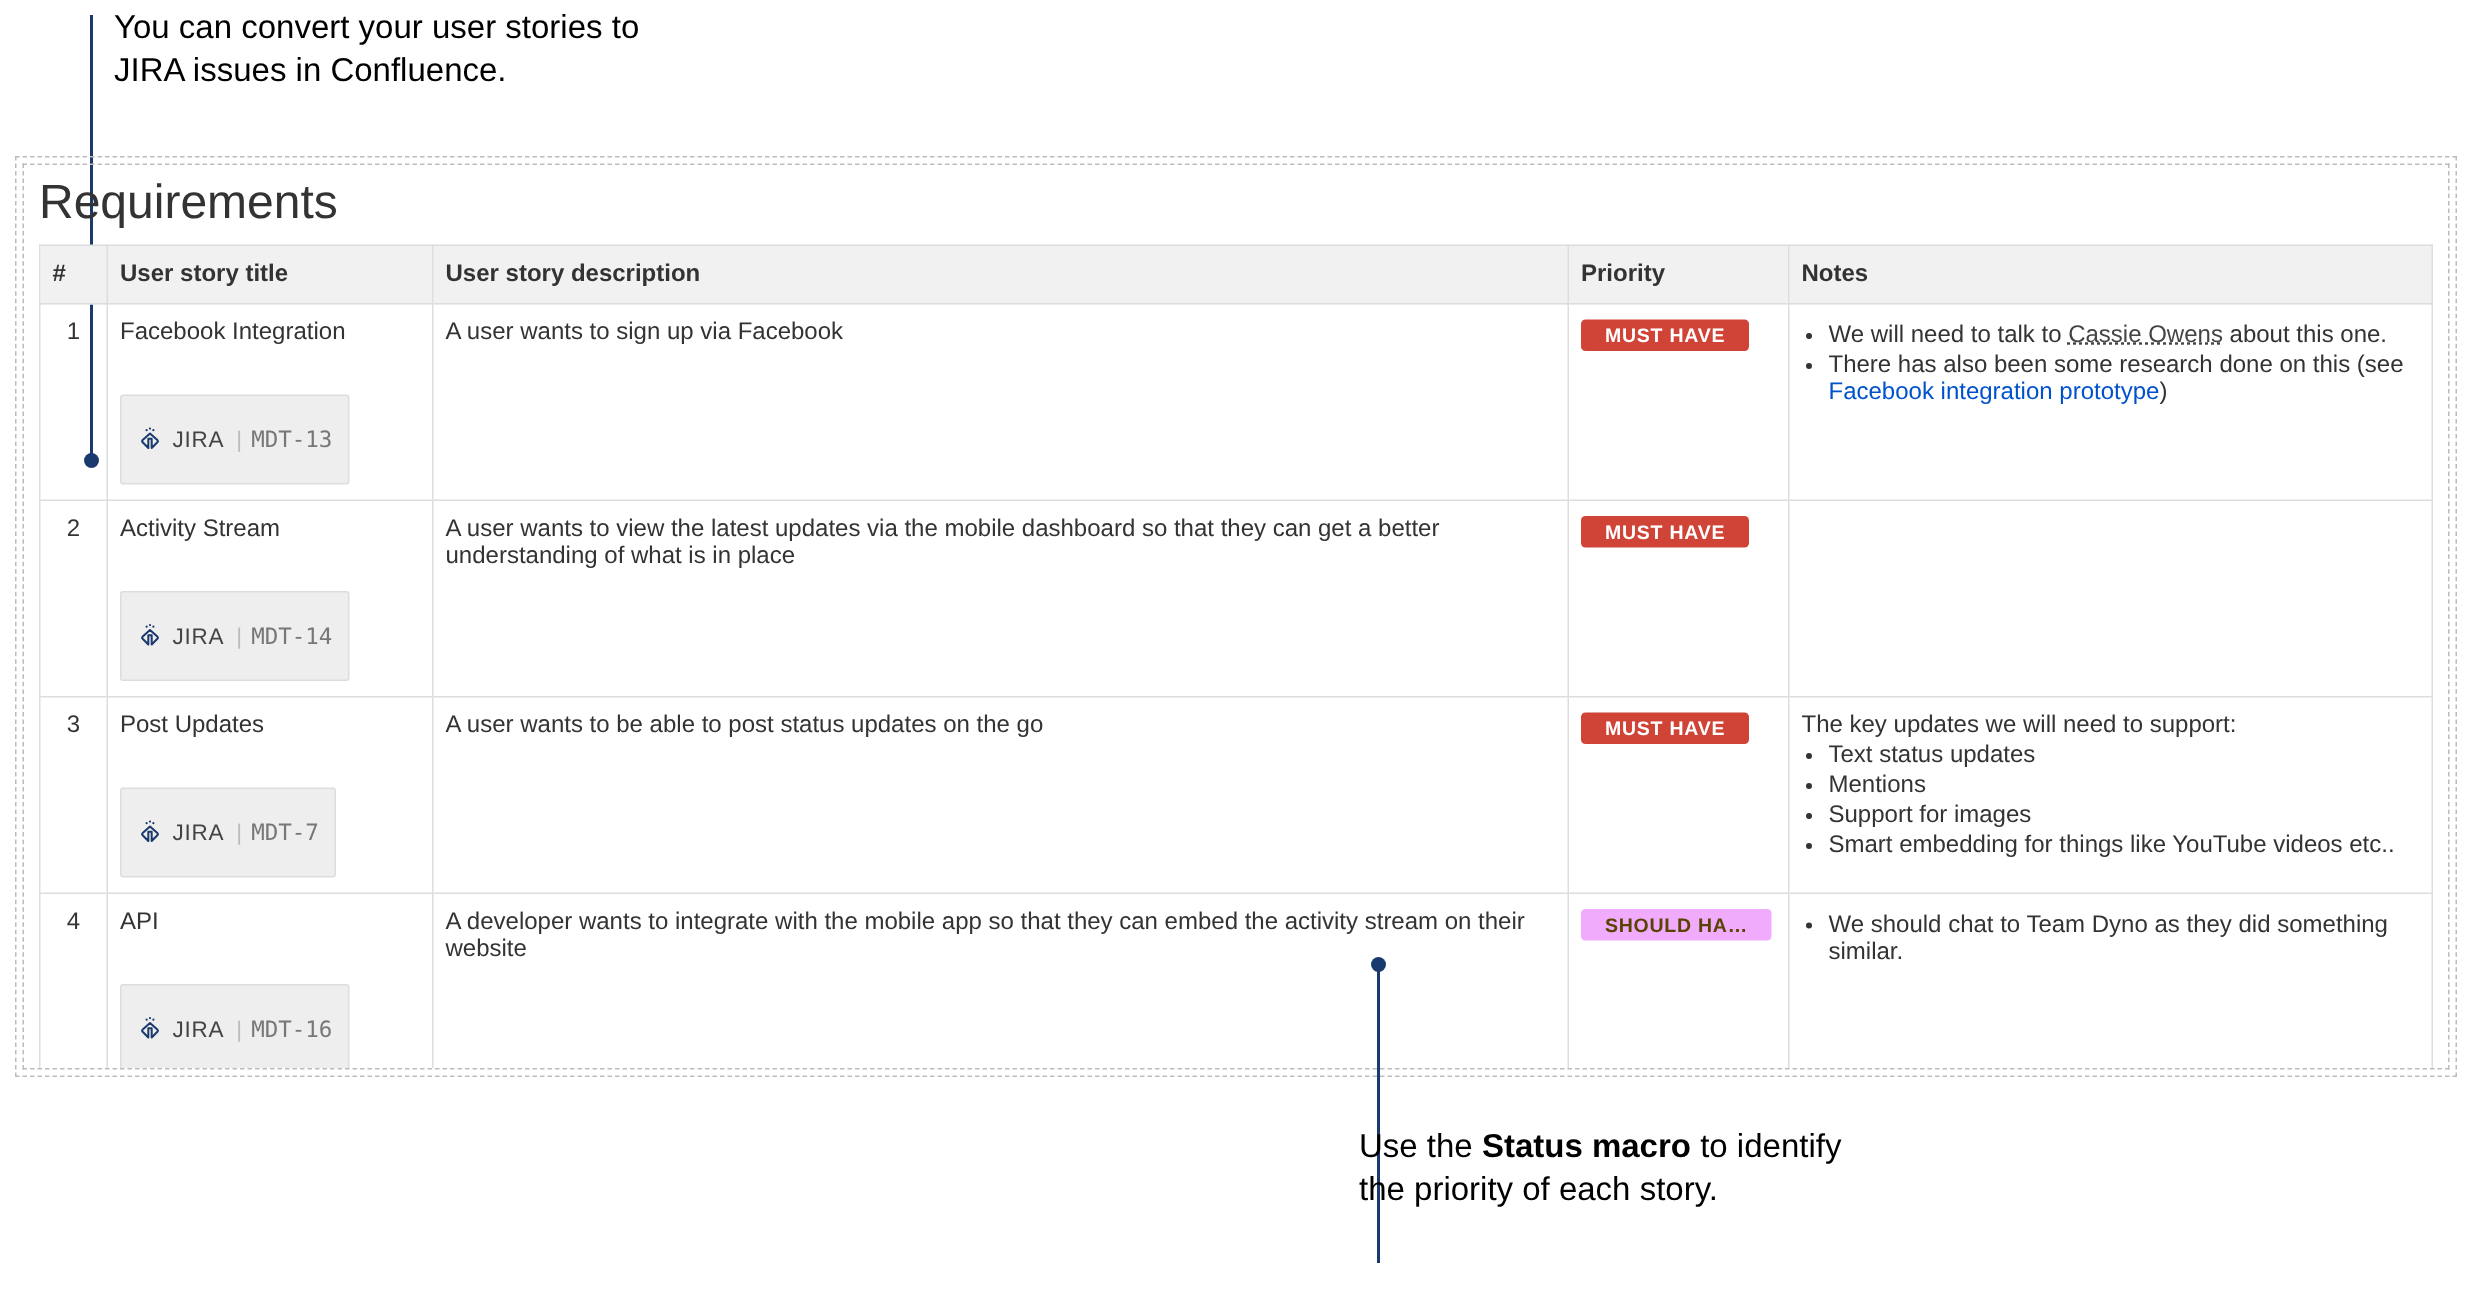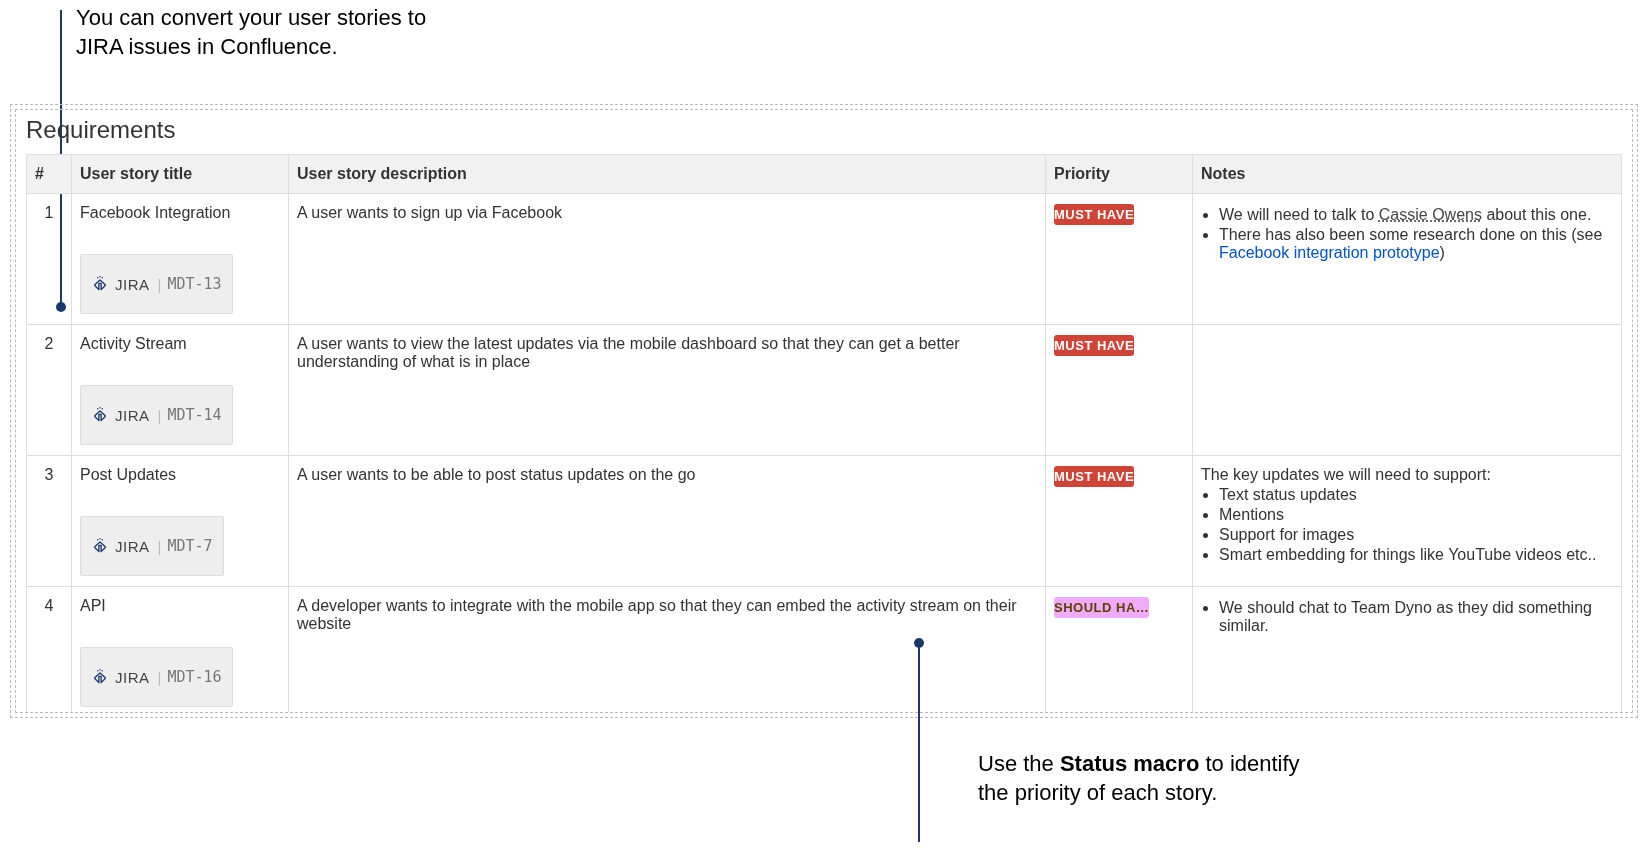--- a/index.html
+++ b/index.html
@@ -17,21 +17,21 @@
   }
   
   .callout {
     position: absolute;
     font-size: 22px;
     line-height: 1.3;
     color: #000;
   }
   .callout b { font-weight: 700; }
   .callout-top { left: 76px; top: 4px; width: 380px; }
-  .callout-bottom{ left: 978px; top: 750px; width: 330px; }
+  .callout-bottom{ left: 906px; top: 750px; width: 330px; }
 
   .line-vert {
     position: absolute;
     width: 2px;
     background: #1a3a6e;
   }
   .line-top  { left: 60px;  top: 10px;  height: 297px; }
   .line-bot  { left: 918px; top: 642px; height: 200px; }
   .dot {
     position: absolute;
@@ -53,21 +53,21 @@
     box-sizing: border-box;
   }
   .editor-inner {
     width: 100%; height: 100%;
     border: 1px dashed #bbb;
     box-sizing: border-box;
     padding: 6px 10px 0 10px;
     overflow: hidden;
   }
   .section-title {
-    font-size: 24px;
+    font-size: 32px;
     font-weight: 400;
     color:#333;
     margin: 0 0 10px 0;
   }
 
   
   table.req {
     width: 100%;
     border-collapse: collapse;
     font-size: 16px;
@@ -120,21 +120,21 @@
   .jira-icon { width:18px; height:18px; flex-shrink:0; }
 
   
   .status {
     display: inline-block;
     font-size: 13px;
     font-weight: 700;
     letter-spacing: .5px;
     text-transform: uppercase;
     border-radius: 3px;
-    padding: 3px 0;
+    padding: 3px 16px;
     color: #fff;
     white-space: nowrap;
     max-width: 100px;
     overflow: hidden;
     text-overflow: ellipsis;
   }
   .status-red    { background:#d04437; }
   .status-yellow { background:#f0abfc; color:#594300; }
 
   

